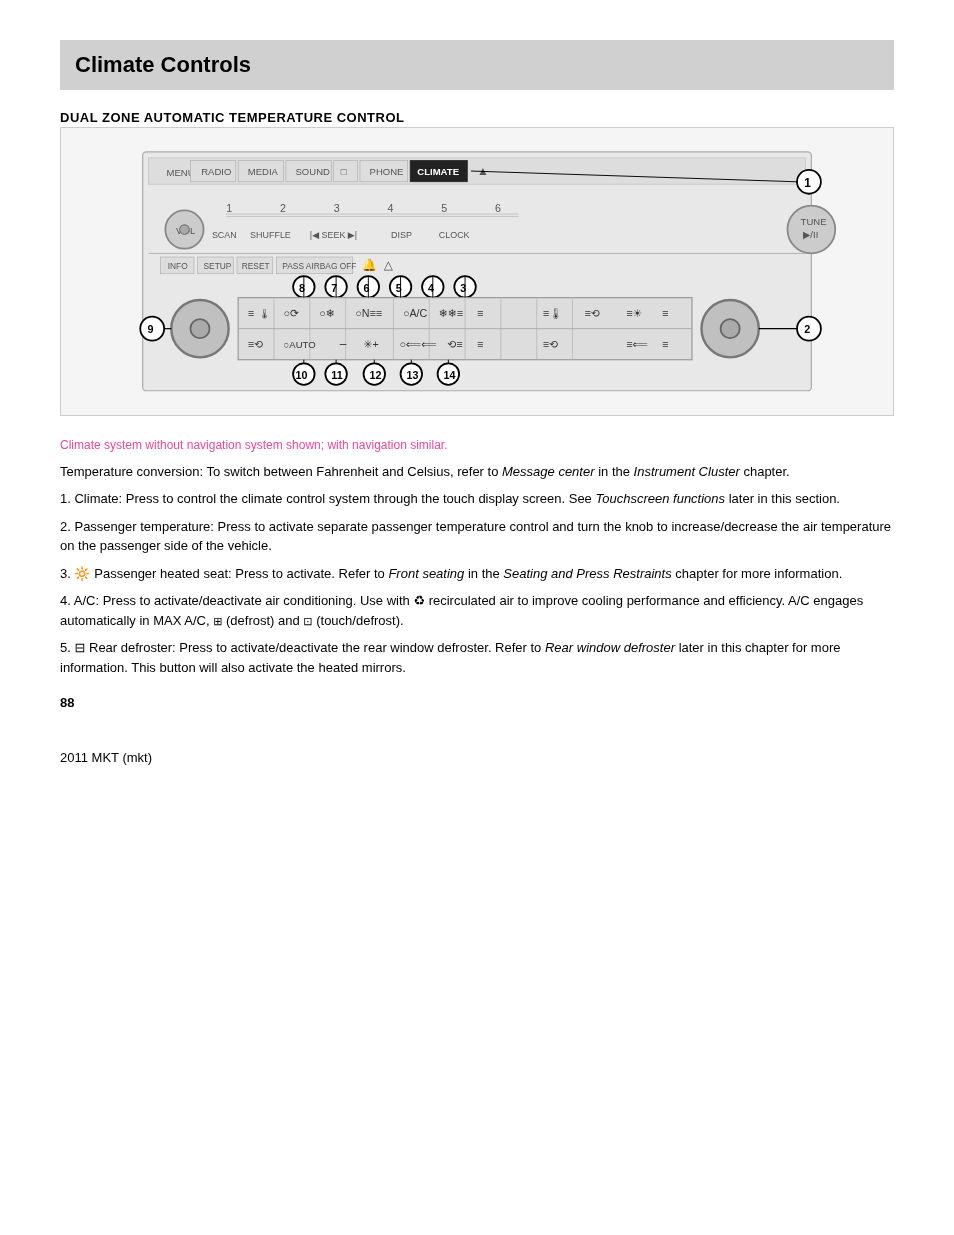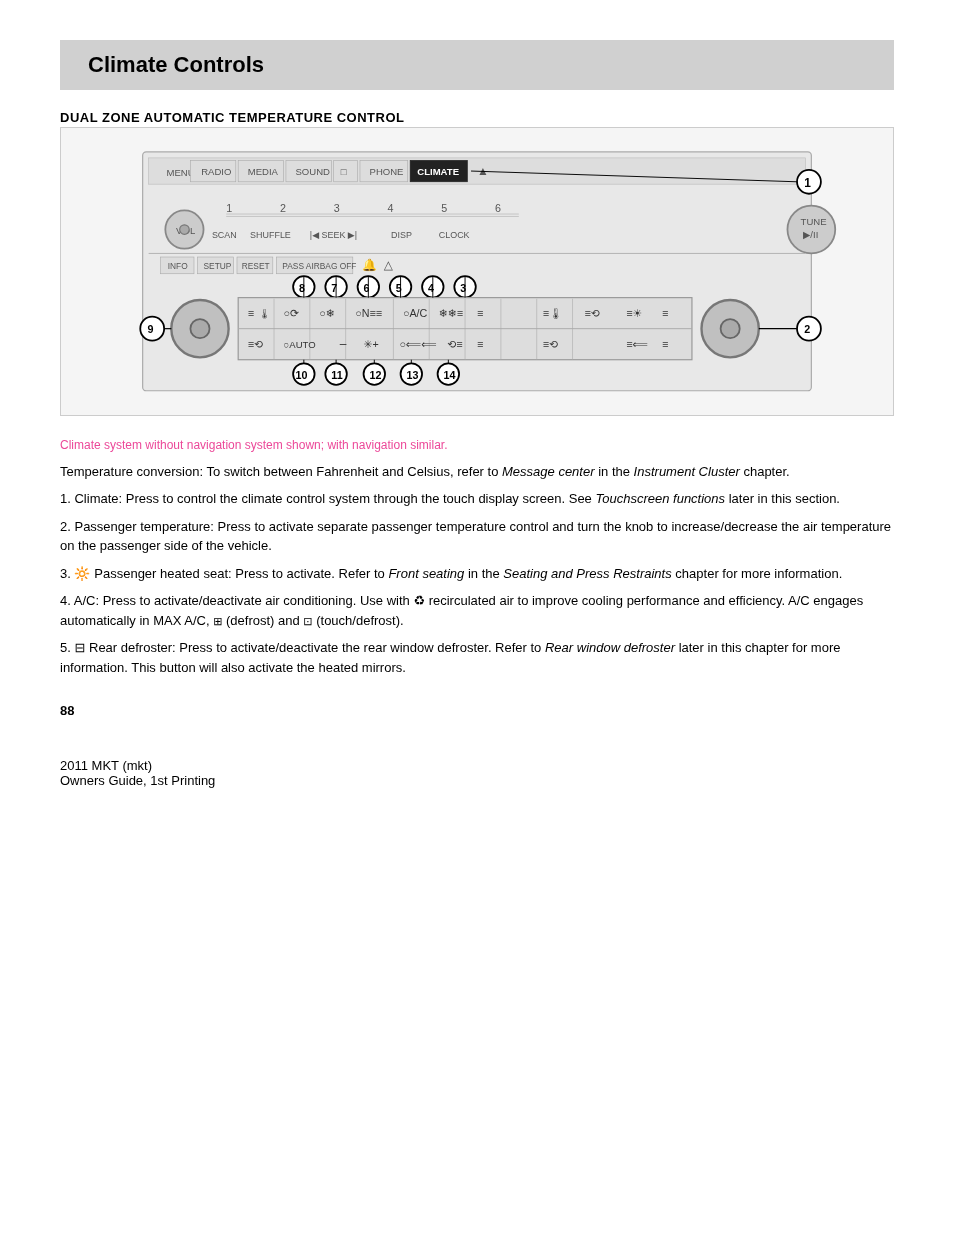--- a/index.html
+++ b/index.html
@@ -8,21 +8,21 @@
       min-height: 1235px;
       background: #ffffff;
       font-family: Arial, sans-serif;
       font-size: 14px;
       color: #000;
       padding: 40px 60px;
     }
 
     .page-header-gray {
       background: #d0d0d0;
-      padding: 12px 28px;
+      padding: 12px 15px;
       margin-bottom: 20px;
       width: 100%;
     }
 
     .page-header-gray h1 {
       font-size: 22px;
       font-weight: bold;
       color: #000;
     }
 
@@ -52,21 +52,21 @@
 
     .body-para {
       font-size: 13px;
       line-height: 1.5;
       margin-bottom: 8px;
     }
 
     .page-number {
       font-size: 13px;
       font-weight: bold;
-      margin-top: 26px;
+      margin-top: 18px;
       margin-bottom: 20px;
     }
 
     .footer {
       margin-top: auto;
       padding-top: 20px;
       font-size: 13px;
     }
   </style>
 </head>
@@ -286,14 +286,13 @@
   <span class="bold">Rear defroster:</span>
   <span> Press to activate/deactivate the rear window defroster. Refer to </span>
   <em>Rear window defroster</em>
   <span> later in this chapter for more information. This button will also activate the heated mirrors.</span>
 </p>
 
 <div class="page-number">88</div>
 
 <div class="footer">
   <div>2011 MKT (mkt)</div>
-  <div>Owners Guide, 1st Printing</div>
 </div>
 
 </body></html>

